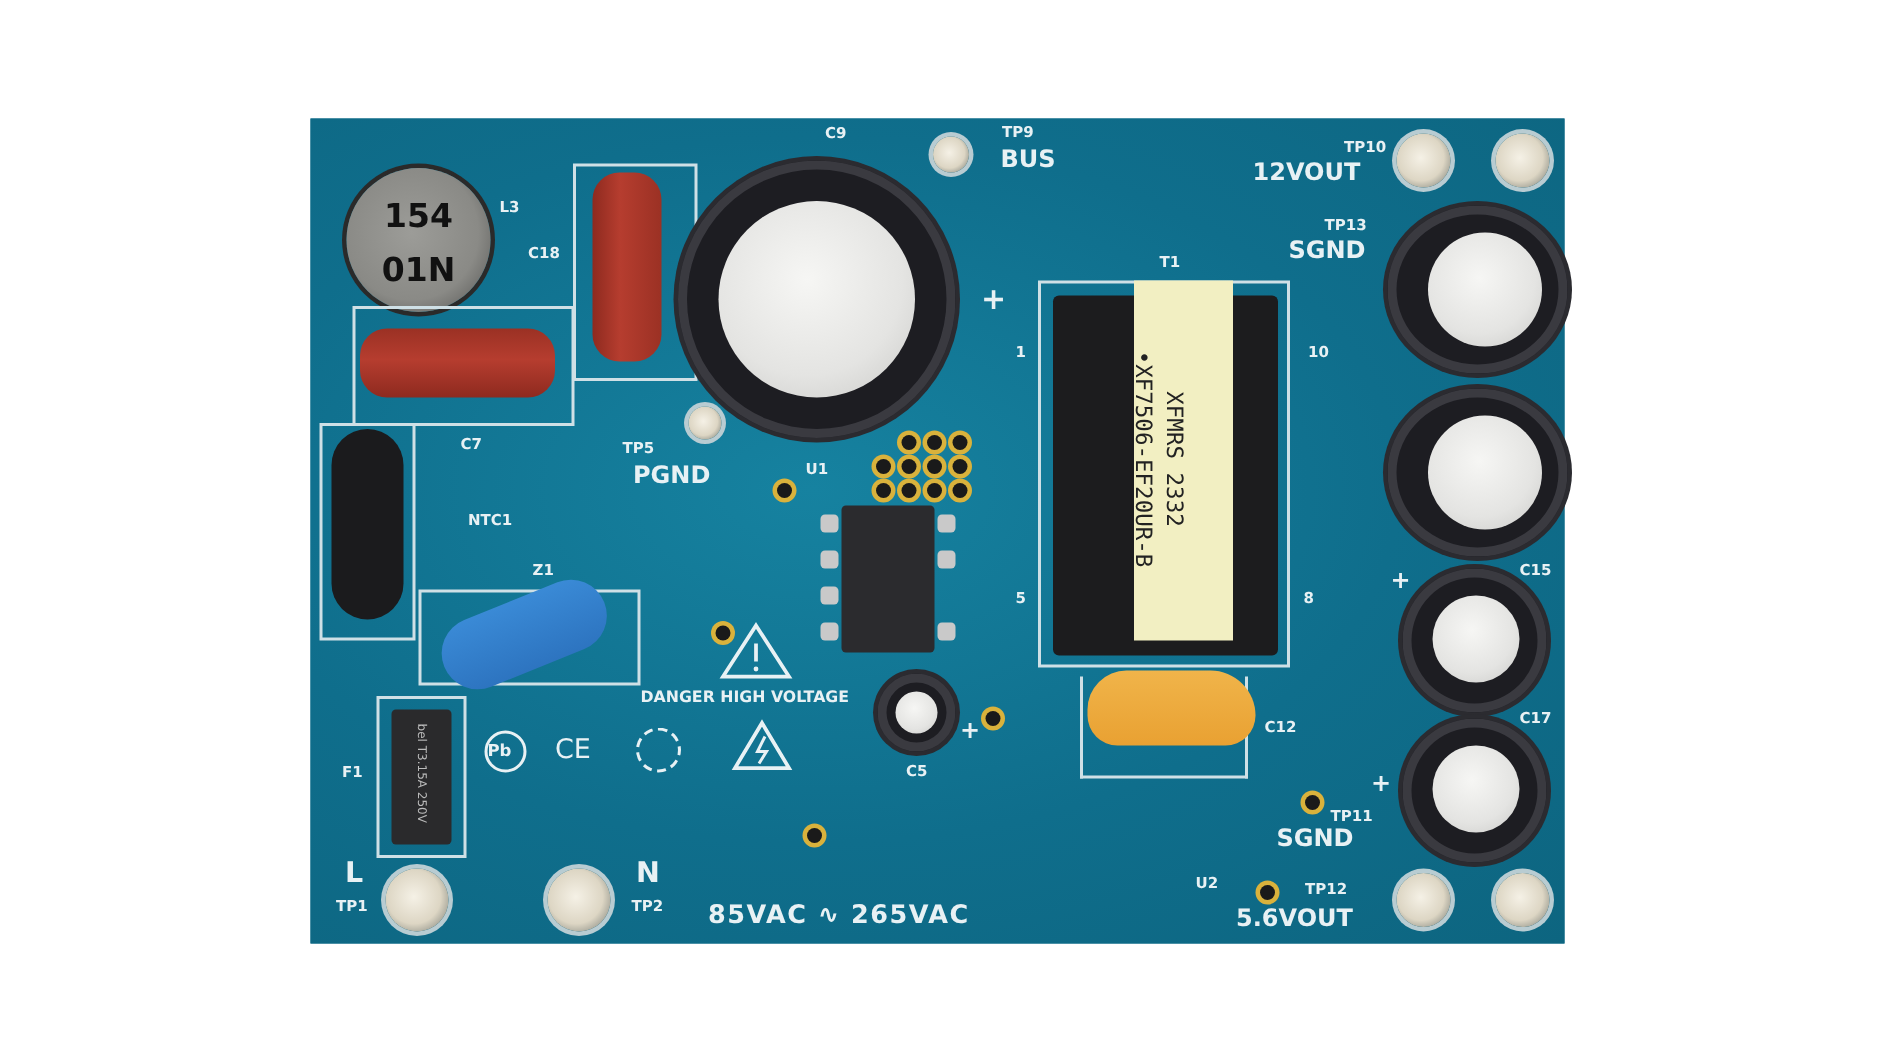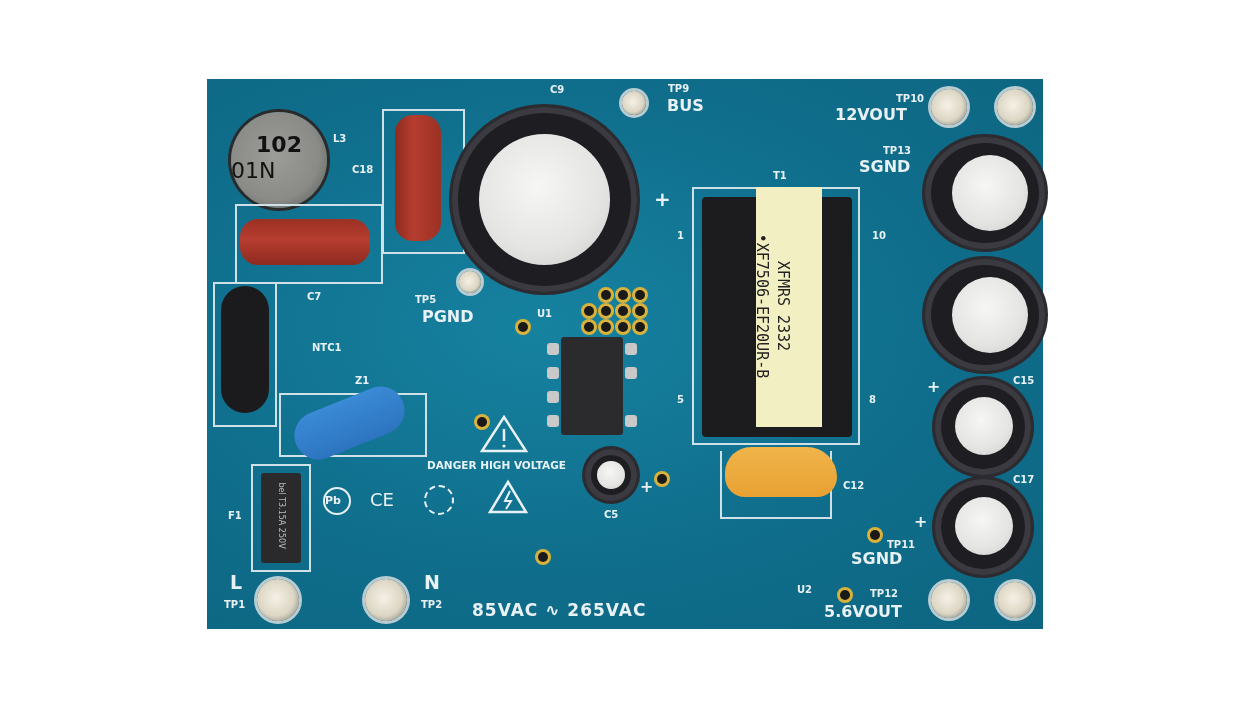--- a/index.html
+++ b/index.html
@@ -18,22 +18,22 @@
   .cap-e { position:absolute; border-radius:50%; background:#1d1d22; box-shadow:0 0 0 3px #2b2b30, inset 0 0 0 6px #3a3a40; }
   .cap-e .top { position:absolute; border-radius:50%; background:radial-gradient(circle at 45% 40%, #f6f6f4 0%, #e4e4e2 60%, #c9c9c7 100%); }
   .pin { position:absolute; width:12px; height:12px; background:#c9c9c9; border-radius:3px; }
 </style>
 </head>
 <body>
 
 <div class="board">
 
   <div class="abs" style="left:24px;top:33px;width:96px;height:96px;border-radius:50%;background:radial-gradient(circle at 45% 45%,#9c9c98 0%,#8a8a86 60%,#5a5a58 92%);box-shadow:0 0 0 3px #2a2a2a;">
-    <div class="abs" style="left:0;top:20px;width:96px;text-align:center;font-size:22px;font-weight:bold;color:#111;">102</div>
-    <div class="abs" style="left:0;top:46px;width:96px;font-size:22px;font-weight:normal;color:#111;">01N</div>
+    <div class="abs" style="left:0;top:20px;width:96px;text-align:center;font-size:22px;font-weight:bold;color:#111;">154</div>
+    <div class="abs" style="left:0;top:56px;width:96px;text-align:center;font-size:22px;font-weight:bold;color:#111;">01N</div>
   </div>
   <div class="silk sm" style="left:126px;top:55px;">L3</div>
   <div class="silk sm" style="left:145px;top:86px;">C18</div>
 
   <div class="outline" style="left:175px;top:30px;width:83px;height:145px;"></div>
   <div class="abs" style="left:188px;top:36px;width:46px;height:126px;border-radius:18px;background:linear-gradient(90deg,#8e2a1f,#b63d2f 40%,#9b3124);"></div>
 
   <div class="outline" style="left:28px;top:125px;width:148px;height:80px;"></div>
   <div class="abs" style="left:33px;top:140px;width:130px;height:46px;border-radius:18px;background:linear-gradient(180deg,#9b3124,#b63d2f 45%,#8e2a1f);"></div>
   <div class="silk sm" style="left:100px;top:213px;">C7</div>

